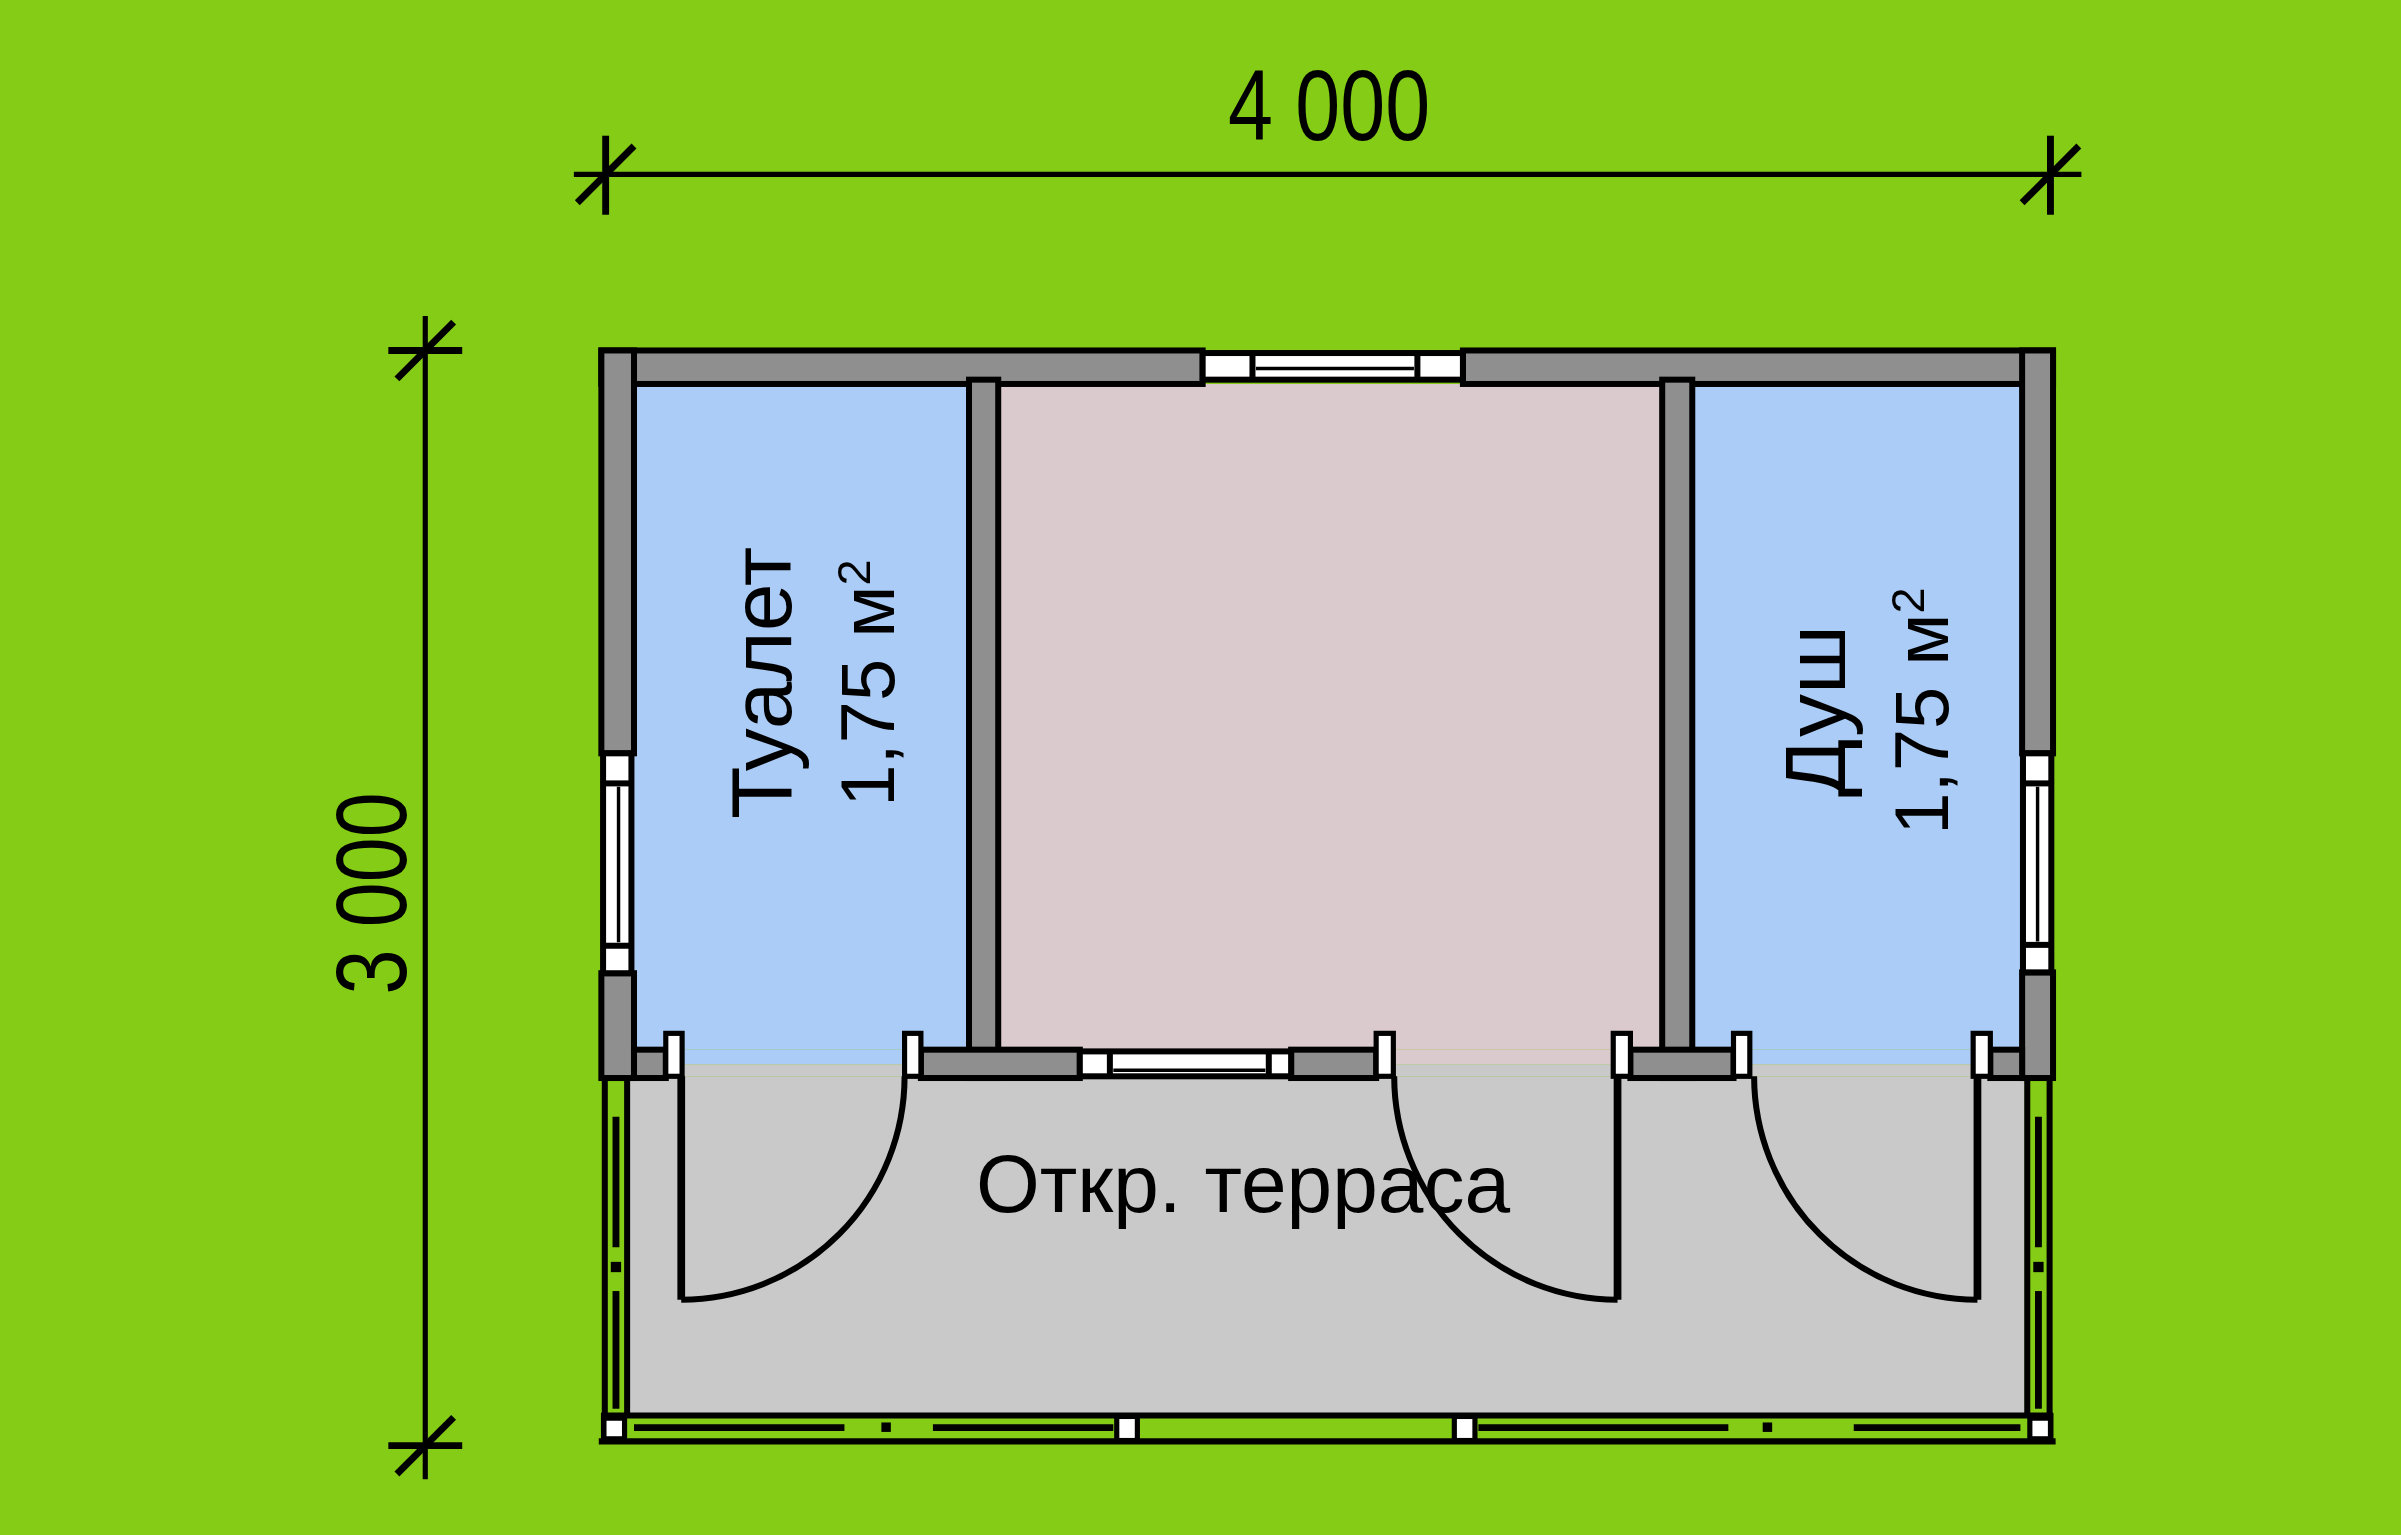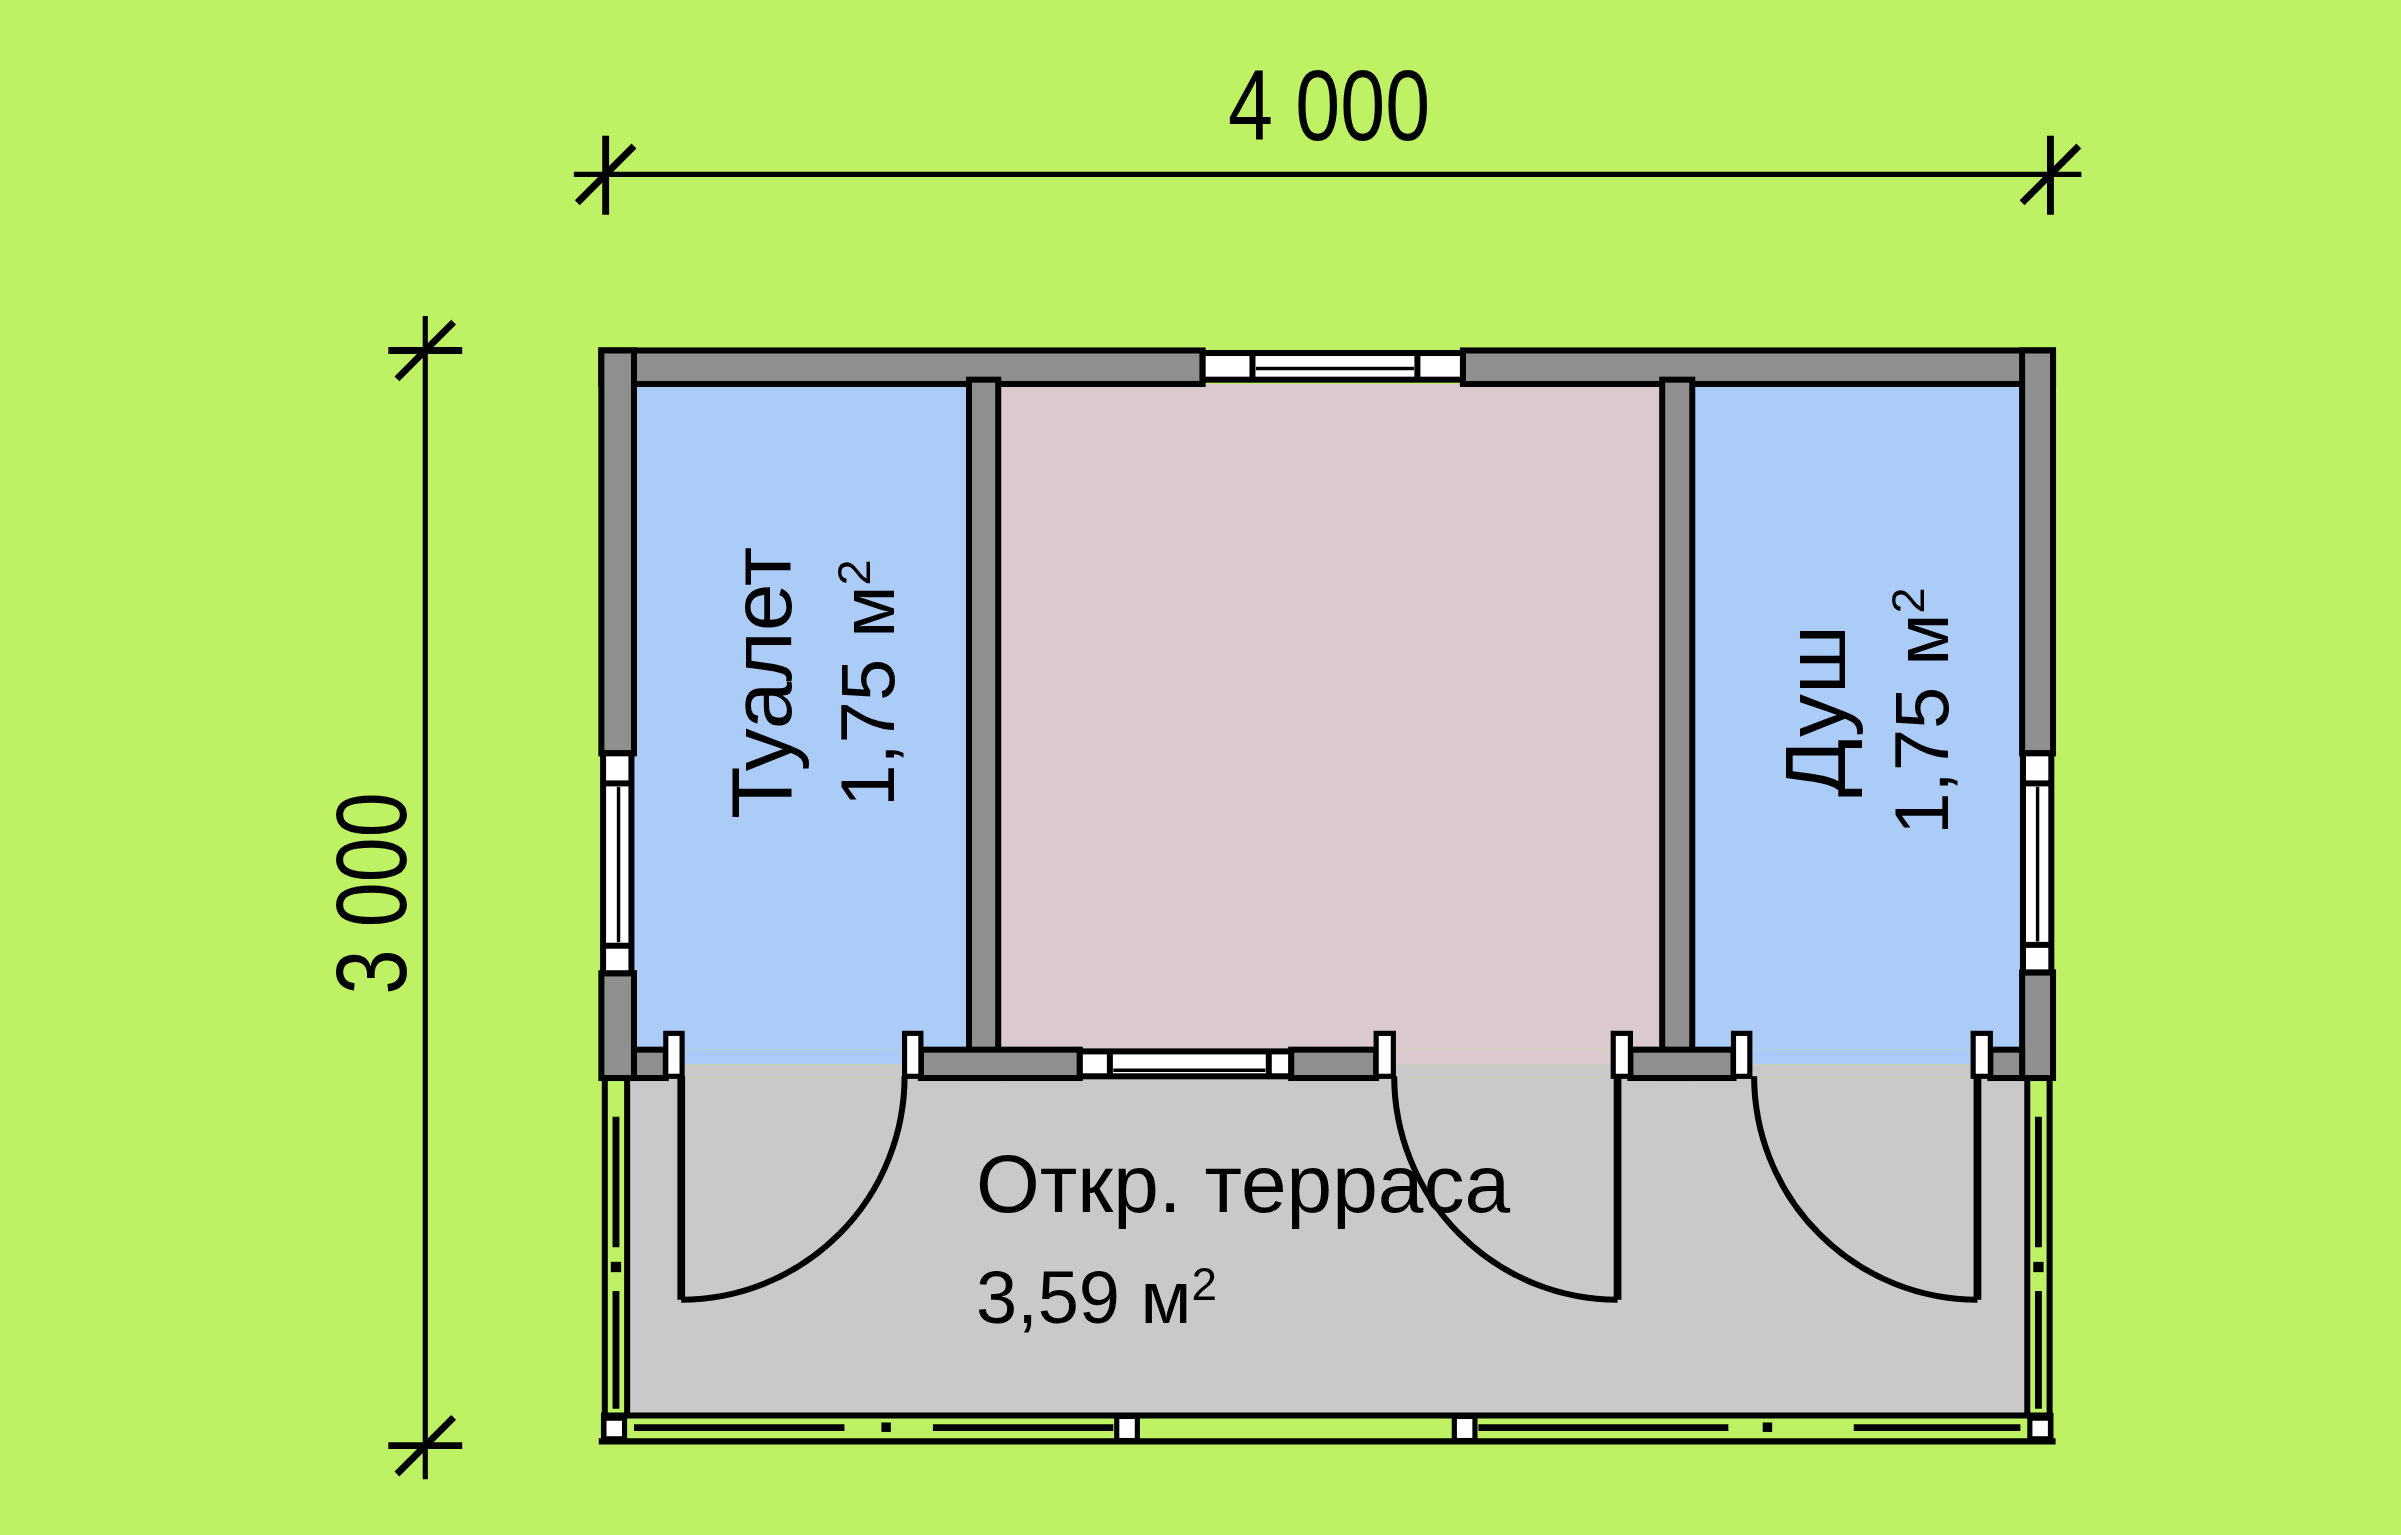--- a/index.html
+++ b/index.html
@@ -1,16 +1,16 @@
 <!DOCTYPE html>
 <html style="font-size:13.7px"><head>
 <meta charset="utf-8">
 <style>
   html,body{margin:0;padding:0;background:#fff;}
-  #canvas{position:relative;width:2401px;height:1535px;background:#bef264;overflow:hidden;
+  #canvas{position:relative;width:2401px;height:1535px;background:#84cc16;overflow:hidden;
           font-family:"Liberation Sans",sans-serif;}
   svg{position:absolute;left:0;top:0;}
   
   .wall{stroke:#000;stroke-width:7;}
   .win{fill:#fff;stroke:#000;stroke-width:7;}
   .win-bar{stroke:#000;stroke-width:7;}
   .win-glass{stroke:#000;stroke-width:4;}
   .jamb{fill:#fff;stroke:#000;stroke-width:6;}
   .leaf{stroke:#000;stroke-width:9;}
   .arc{fill:none;stroke:#000;stroke-width:7;}
@@ -181,17 +181,16 @@
 </div>
 
 
 <div class="lbl" id="lbl-shower">
   <div class="room-name">Душ</div>
   <div class="room-area"><span>1,75 м</span><sup>2</sup></div>
 </div>
 
 <div class="lbl" id="lbl-terrace">
   <div class="room-name">Откр. терраса</div>
-  <div class="room-area"><span>3,59 м</span><sup>2</sup></div>
 </div>
 
 </div>
 
 
 </body></html>

